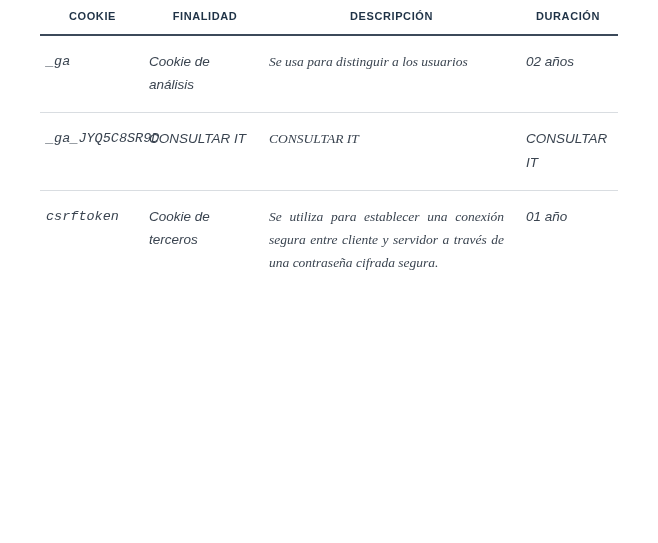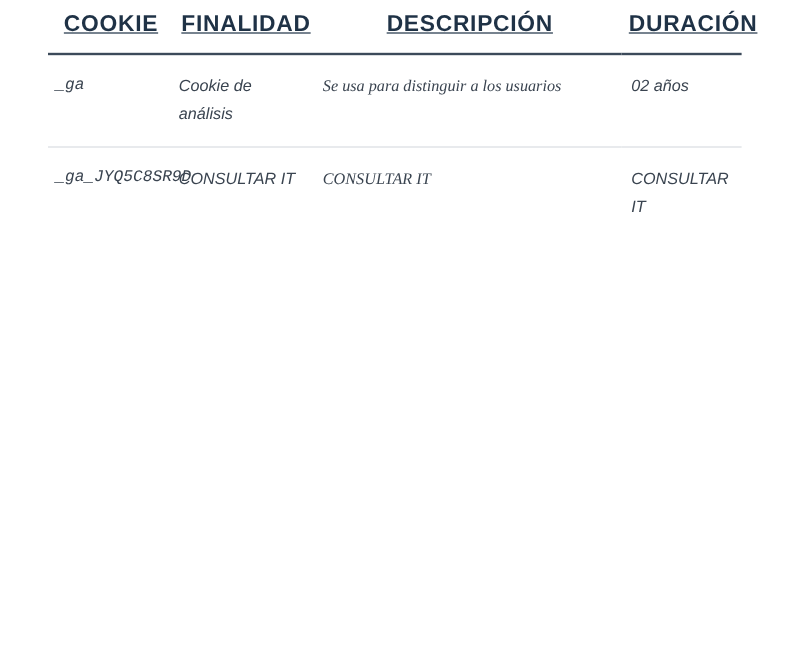--- a/index.html
+++ b/index.html
@@ -14,29 +14,28 @@
     color: #2b3440;
     overflow: hidden;
   }
   .cookie-table {
     width: 578px;
     margin: 0 auto;
     border-collapse: collapse;
     table-layout: fixed;
   }
   .cookie-table th {
-    font-size: 19px;
+    font-size: 11px;
     font-weight: bold;
     letter-spacing: 0.6px;
     color: #1f3246;
     text-align: center;
     padding: 10px 6px 12px 6px;
     border-bottom: 2px solid #3c4a5a;
     vertical-align: middle;
-    text-decoration: underline;
   }
   .cookie-table td {
     font-size: 13.5px;
     font-style: italic;
     color: #3a4450;
     padding: 14px 10px 16px 4px;
     vertical-align: top;
     border-bottom: 1px solid #d9dde1;
     line-height: 1.72;
   }
@@ -76,14 +75,20 @@
       <td class="cell-finalidad">Cookie de análisis</td>
       <td class="cell-descripcion">Se usa para distinguir a los usuarios</td>
       <td class="cell-duracion">02 años</td>
     </tr>
     <tr>
       <td class="cell-cookie">_ga_JYQ5C8SR9D</td>
       <td class="cell-finalidad">CONSULTAR IT</td>
       <td class="cell-descripcion">CONSULTAR IT</td>
       <td class="cell-duracion">CONSULTAR IT</td>
     </tr>
+    <tr>
+      <td class="cell-cookie">csrftoken</td>
+      <td class="cell-finalidad">Cookie de terceros</td>
+      <td class="cell-descripcion">Se utiliza para establecer una conexión segura entre cliente y servidor a través de una contraseña cifrada segura.</td>
+      <td class="cell-duracion">01 año</td>
+    </tr>
   </tbody>
 </table>
 
 </body></html>

